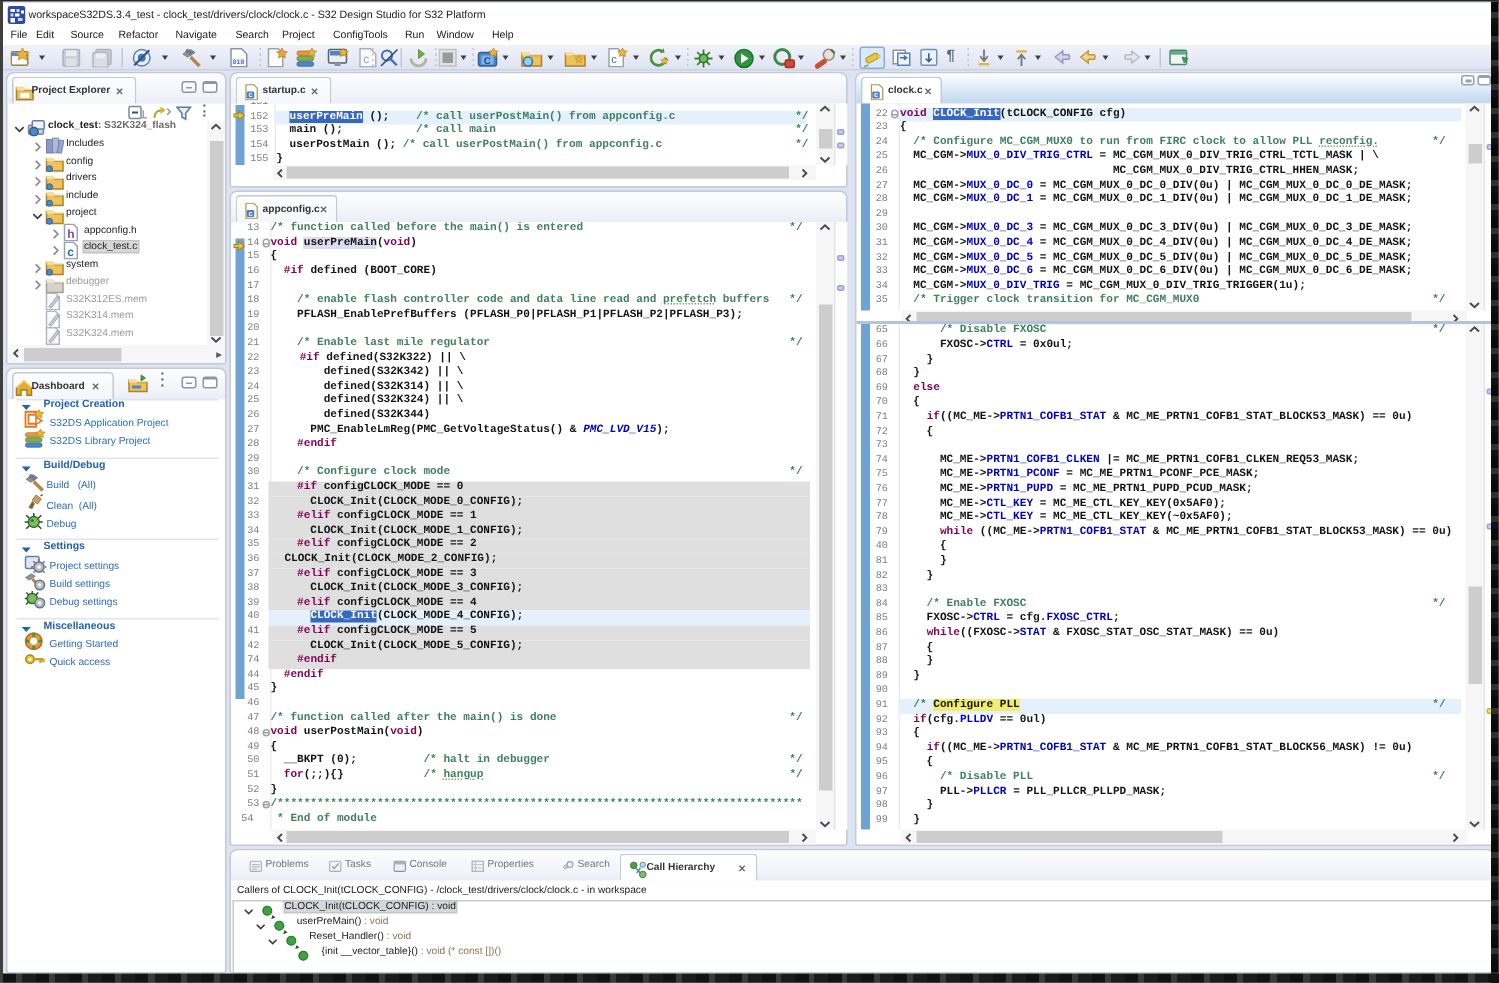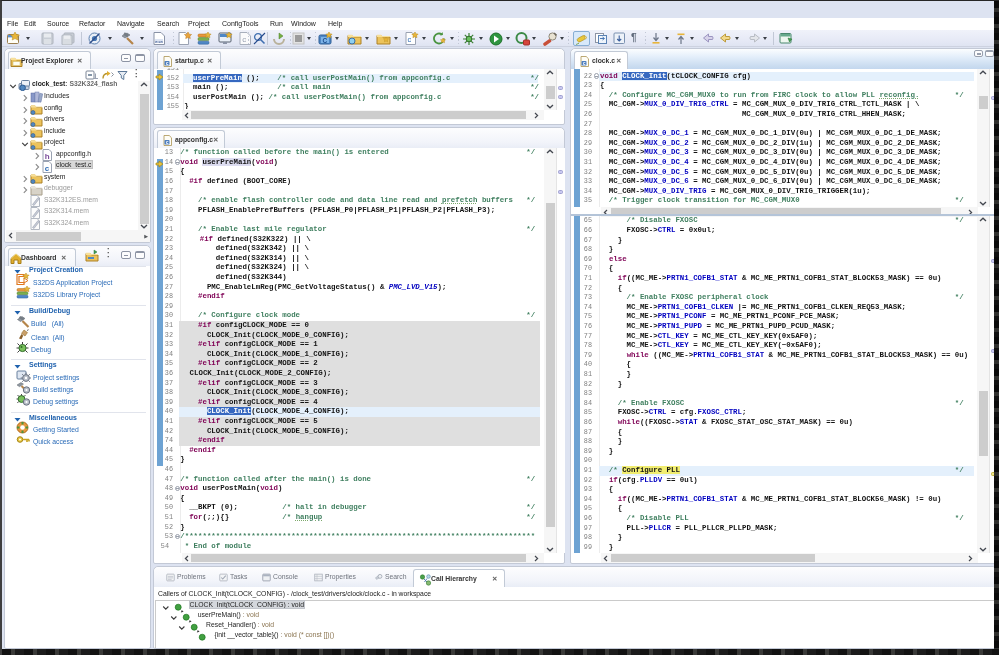--- a/index.html
+++ b/index.html
@@ -45,20 +45,33 @@
 .dashsep{position:absolute;height:1px;background:#e1e4ec;left:6px;right:4px}
 .btab{position:absolute;top:6px;font-size:6.8px;color:#70757e;white-space:nowrap}
 .ico{position:absolute}
 .dd{position:absolute;width:0;height:0;border-left:2.8px solid transparent;border-right:2.8px solid transparent;border-top:3.5px solid #3a3f46}
 .tsep{position:absolute;top:2px;width:1px;height:13px;background:#c2c8d6}
 .tsepd{position:absolute;top:2px;width:1px;height:13px;background:repeating-linear-gradient(180deg,#c2c8d6 0 1.5px,transparent 1.5px 3.5px)}
 </style></head>
 <body>
 <div id="win">
 
+<div id="titlebar">
+<svg class="ico" style="left:3px;top:2px" width="12" height="12">
+        <rect x="0" y="0" width="12" height="12" rx="2" fill="#2e4a9e"></rect>
+        <rect x="2" y="2" width="3" height="2" fill="#fff"></rect>
+        <rect x="6" y="2" width="2" height="2" fill="#cfd8f0"></rect>
+        <rect x="9" y="3" width="2" height="2" fill="#fff"></rect>
+        <rect x="2" y="5" width="2" height="2" fill="#cfd8f0"></rect>
+        <rect x="5" y="5" width="3" height="2" fill="#fff"></rect>
+        <rect x="2" y="8" width="3" height="3" fill="#fff"></rect>
+        <rect x="7" y="8" width="3" height="2" fill="#cfd8f0"></rect>
+      </svg>
+<span class="ttxt">workspaceS32DS.3.4_test - clock_test/drivers/clock/clock.c - S32 Design Studio for S32 Platform</span>
+</div>
 <div id="menubar">
 <span style="left:5px">File</span>
       <span style="left:22px">Edit</span>
       <span style="left:45px">Source</span>
       <span style="left:77px">Refactor</span>
       <span style="left:115px">Navigate</span>
       <span style="left:155px">Search</span>
       <span style="left:186px">Project</span>
       <span style="left:220px">ConfigTools</span>
       <span style="left:268px">Run</span>
@@ -827,24 +840,24 @@
 <div class="cl" style="top:3.5px;left:30px"><span class="k">void</span> <span class="sel">CLOCK_Init</span>(tCLOCK_CONFIG cfg)</div>
 <div class="lnum" style="top:13.1px;width:22px">23</div>
 <div class="cl" style="top:13.1px;left:30px">{</div>
 <div class="lnum" style="top:22.7px;width:22px">24</div>
 <div class="cl" style="top:22.7px;left:30px"><span class="c">  /* Configure MC_CGM_MUX0 to run from FIRC clock to allow PLL </span><span class="cu">reconfig.</span><span class="c">        */</span></div>
 <div class="lnum" style="top:32.3px;width:22px">25</div>
 <div class="cl" style="top:32.3px;left:30px">  MC_CGM-&gt;<span class="b">MUX_0_DIV_TRIG_CTRL</span> = MC_CGM_MUX_0_DIV_TRIG_CTRL_TCTL_MASK | \</div>
 <div class="lnum" style="top:41.9px;width:22px">26</div>
 <div class="cl" style="top:41.9px;left:30px">                                MC_CGM_MUX_0_DIV_TRIG_CTRL_HHEN_MASK;</div>
 <div class="lnum" style="top:51.5px;width:22px">27</div>
+<div class="cl" style="top:51.5px;left:30px">  MC_CGM-&gt;<span class="b">MUX_0_DC_0</span> = MC_CGM_MUX_0_DC_0_DIV(0u) | MC_CGM_MUX_0_DC_0_DE_MASK;</div>
 <div class="lnum" style="top:61.1px;width:22px">28</div>
 <div class="cl" style="top:61.1px;left:30px">  MC_CGM-&gt;<span class="b">MUX_0_DC_1</span> = MC_CGM_MUX_0_DC_1_DIV(0u) | MC_CGM_MUX_0_DC_1_DE_MASK;</div>
 <div class="lnum" style="top:70.7px;width:22px">29</div>
-<div class="cl" style="top:70.7px;left:30px">  MC_CGM-&gt;<span class="b">MUX_0_DC_2</span> = MC_CGM_MUX_0_DC_2_DIV(1u) | MC_CGM_MUX_0_DC_2_DE_MASK;</div>
 <div class="lnum" style="top:80.3px;width:22px">30</div>
 <div class="cl" style="top:80.3px;left:30px">  MC_CGM-&gt;<span class="b">MUX_0_DC_3</span> = MC_CGM_MUX_0_DC_3_DIV(0u) | MC_CGM_MUX_0_DC_3_DE_MASK;</div>
 <div class="lnum" style="top:89.9px;width:22px">31</div>
 <div class="cl" style="top:89.9px;left:30px">  MC_CGM-&gt;<span class="b">MUX_0_DC_4</span> = MC_CGM_MUX_0_DC_4_DIV(0u) | MC_CGM_MUX_0_DC_4_DE_MASK;</div>
 <div class="lnum" style="top:99.5px;width:22px">32</div>
 <div class="cl" style="top:99.5px;left:30px">  MC_CGM-&gt;<span class="b">MUX_0_DC_5</span> = MC_CGM_MUX_0_DC_5_DIV(0u) | MC_CGM_MUX_0_DC_5_DE_MASK;</div>
 <div class="lnum" style="top:109.1px;width:22px">33</div>
 <div class="cl" style="top:109.1px;left:30px">  MC_CGM-&gt;<span class="b">MUX_0_DC_6</span> = MC_CGM_MUX_0_DC_6_DIV(0u) | MC_CGM_MUX_0_DC_6_DE_MASK;</div>
 <div class="lnum" style="top:118.7px;width:22px">34</div>
 <div class="cl" style="top:118.7px;left:30px">  MC_CGM-&gt;<span class="b">MUX_0_DIV_TRIG</span> = MC_CGM_MUX_0_DIV_TRIG_TRIGGER(1u);</div>
@@ -862,21 +875,20 @@
 <div class="cl" style="top:30.2px;left:30px">  }</div>
 <div class="lnum" style="top:39.8px;width:22px">69</div>
 <div class="cl" style="top:39.8px;left:30px">  <span class="k">else</span></div>
 <div class="lnum" style="top:49.4px;width:22px">70</div>
 <div class="cl" style="top:49.4px;left:30px">  {</div>
 <div class="lnum" style="top:59.0px;width:22px">71</div>
 <div class="cl" style="top:59.0px;left:30px">    <span class="k">if</span>((MC_ME-&gt;<span class="b">PRTN1_COFB1_STAT</span> &amp; MC_ME_PRTN1_COFB1_STAT_BLOCK53_MASK) == 0u)</div>
 <div class="lnum" style="top:68.6px;width:22px">72</div>
 <div class="cl" style="top:68.6px;left:30px">    {</div>
 <div class="lnum" style="top:78.2px;width:22px">73</div>
-<div class="cl" style="top:78.2px;left:30px"><span class="c">      /* Enable FXOSC peripheral clock                                          */</span></div>
 <div class="lnum" style="top:87.8px;width:22px">74</div>
 <div class="cl" style="top:87.8px;left:30px">      MC_ME-&gt;<span class="b">PRTN1_COFB1_CLKEN</span> |= MC_ME_PRTN1_COFB1_CLKEN_REQ53_MASK;</div>
 <div class="lnum" style="top:97.4px;width:22px">75</div>
 <div class="cl" style="top:97.4px;left:30px">      MC_ME-&gt;<span class="b">PRTN1_PCONF</span> = MC_ME_PRTN1_PCONF_PCE_MASK;</div>
 <div class="lnum" style="top:107.0px;width:22px">76</div>
 <div class="cl" style="top:107.0px;left:30px">      MC_ME-&gt;<span class="b">PRTN1_PUPD</span> = MC_ME_PRTN1_PUPD_PCUD_MASK;</div>
 <div class="lnum" style="top:116.6px;width:22px">77</div>
 <div class="cl" style="top:116.6px;left:30px">      MC_ME-&gt;<span class="b">CTL_KEY</span> = MC_ME_CTL_KEY_KEY(0x5AF0);</div>
 <div class="lnum" style="top:126.2px;width:22px">78</div>
 <div class="cl" style="top:126.2px;left:30px">      MC_ME-&gt;<span class="b">CTL_KEY</span> = MC_ME_CTL_KEY_KEY(~0x5AF0);</div>

